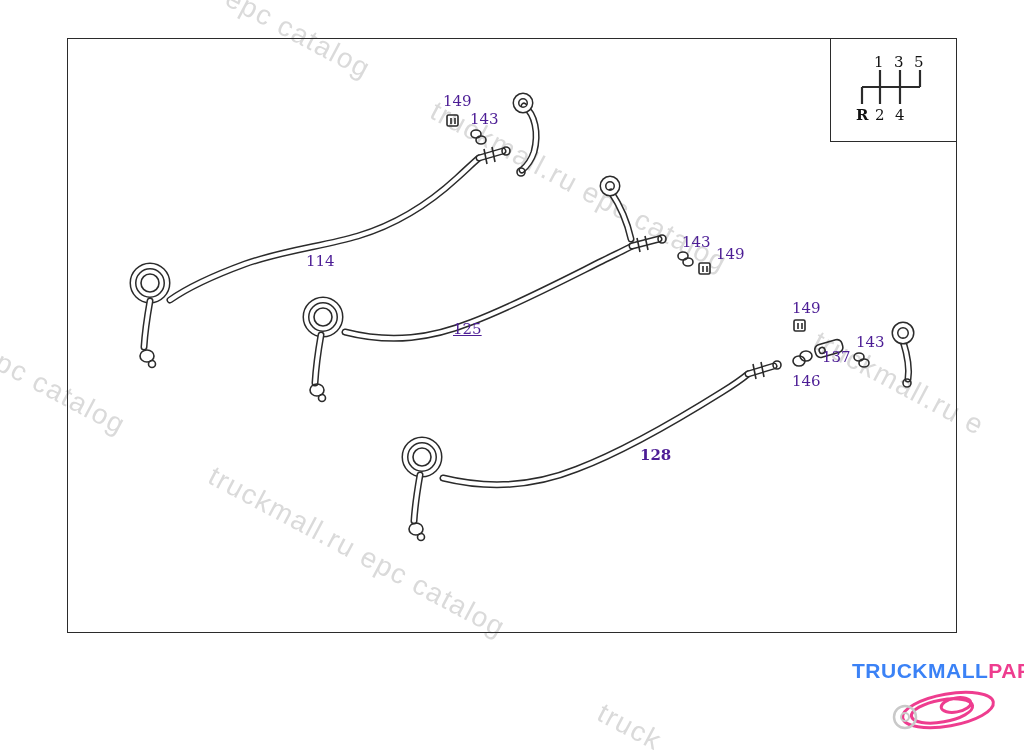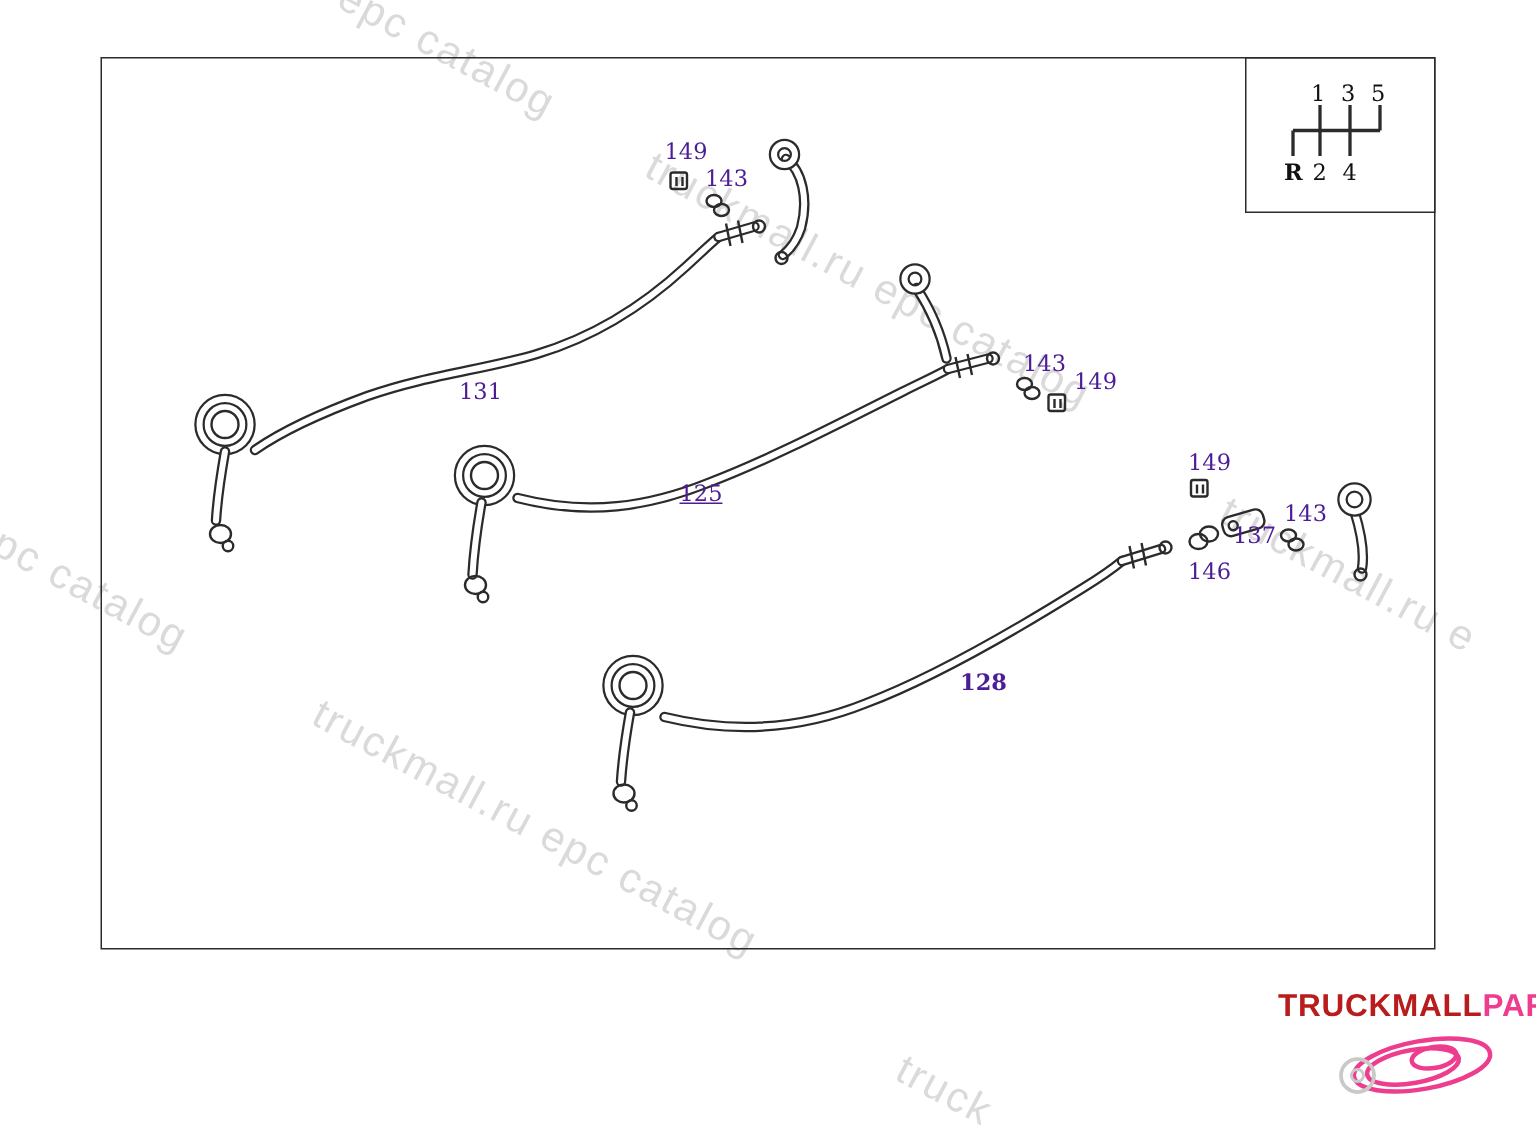--- a/index.html
+++ b/index.html
@@ -23,21 +23,21 @@
 
   
   .t-o { fill:none; stroke:#2b2b2b; stroke-width:7; stroke-linecap:round; stroke-linejoin:round; }
   .t-i { fill:none; stroke:#ffffff; stroke-width:4; stroke-linecap:round; stroke-linejoin:round; }
   .ln  { fill:none; stroke:#2b2b2b; stroke-width:1.6; }
   .ln2 { fill:none; stroke:#2b2b2b; stroke-width:2.2; }
 
   .logo { position:absolute; left:852px; top:659px; z-index:3;
           font-family:"Liberation Sans", sans-serif; font-weight:bold;
           font-size:21px; letter-spacing:.5px; white-space:nowrap; }
-  .logo .brand  { color:#b91c1c; }
+  .logo .brand  { color:#3b82f6; }
   .logo .suffix { color:#ee3d8f; }
 </style>
 </head>
 <body>
 
 <div class="stage">
 
   <div class="watermark" style="left:235px; top:-18px;">epc catalog</div>
   <div class="watermark" style="left:440px; top:95px;">truckmall.ru epc catalog</div>
   <div class="watermark" style="left:-25px; top:330px;">l epc catalog</div>
@@ -160,21 +160,21 @@
 
   <span class="shift-num" style="left:874px; top:53px;">1</span>
   <span class="shift-num" style="left:894px; top:53px;">3</span>
   <span class="shift-num" style="left:914px; top:53px;">5</span>
   <span class="shift-num rev" style="left:856px; top:106px;">R</span>
   <span class="shift-num" style="left:875px; top:106px;">2</span>
   <span class="shift-num" style="left:895px; top:106px;">4</span>
 
   <div class="part-label" style="left:443px; top:92px;">149</div>
   <div class="part-label" style="left:470px; top:110px;">143</div>
-  <div class="part-label" style="left:306px; top:252px;">131</div>
+  <div class="part-label" style="left:306px; top:252px;">114</div>
   <div class="part-label" style="left:682px; top:233px;">143</div>
   <div class="part-label" style="left:716px; top:245px;">149</div>
   <div class="part-label" style="left:453px; top:320px;text-decoration:underline;">125</div>
   <div class="part-label" style="left:792px; top:299px;">149</div>
   <div class="part-label" style="left:822px; top:336px;margin-top:12px;">137</div>
   <div class="part-label" style="left:856px; top:333px;">143</div>
   <div class="part-label" style="left:792px; top:372px;">146</div>
   <div class="part-label" style="left:640px; top:446px;font-weight:bold;">128</div>
 
   <div class="logo">

